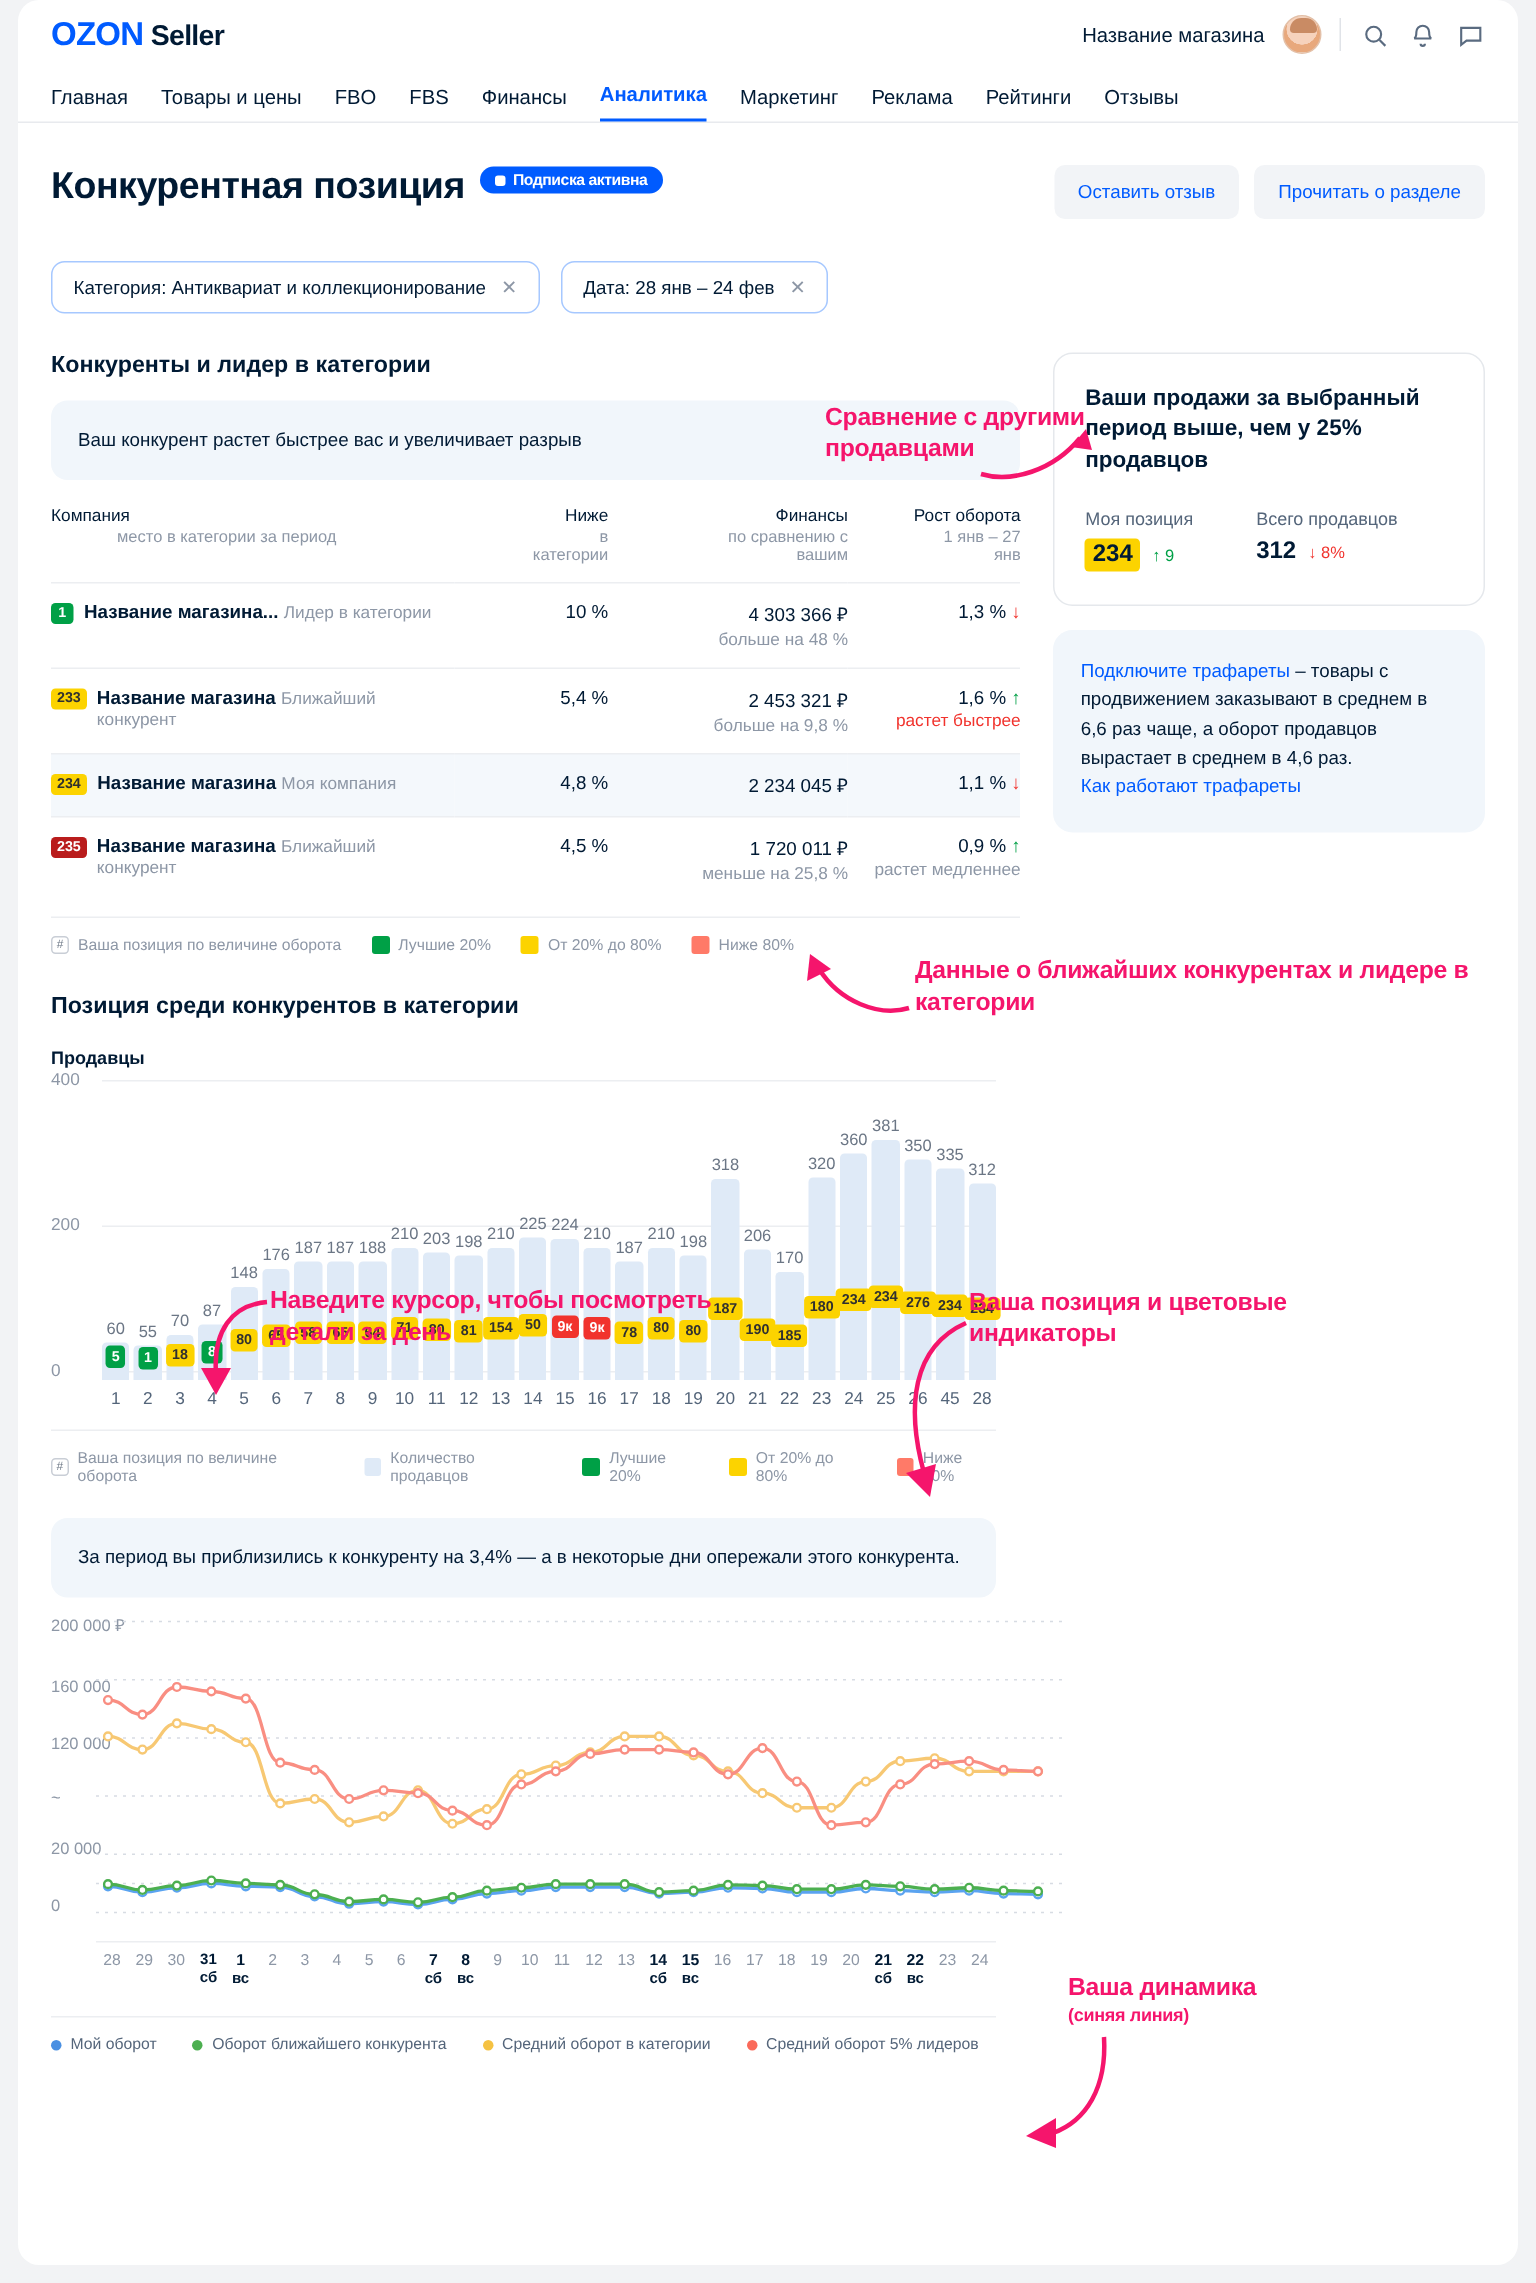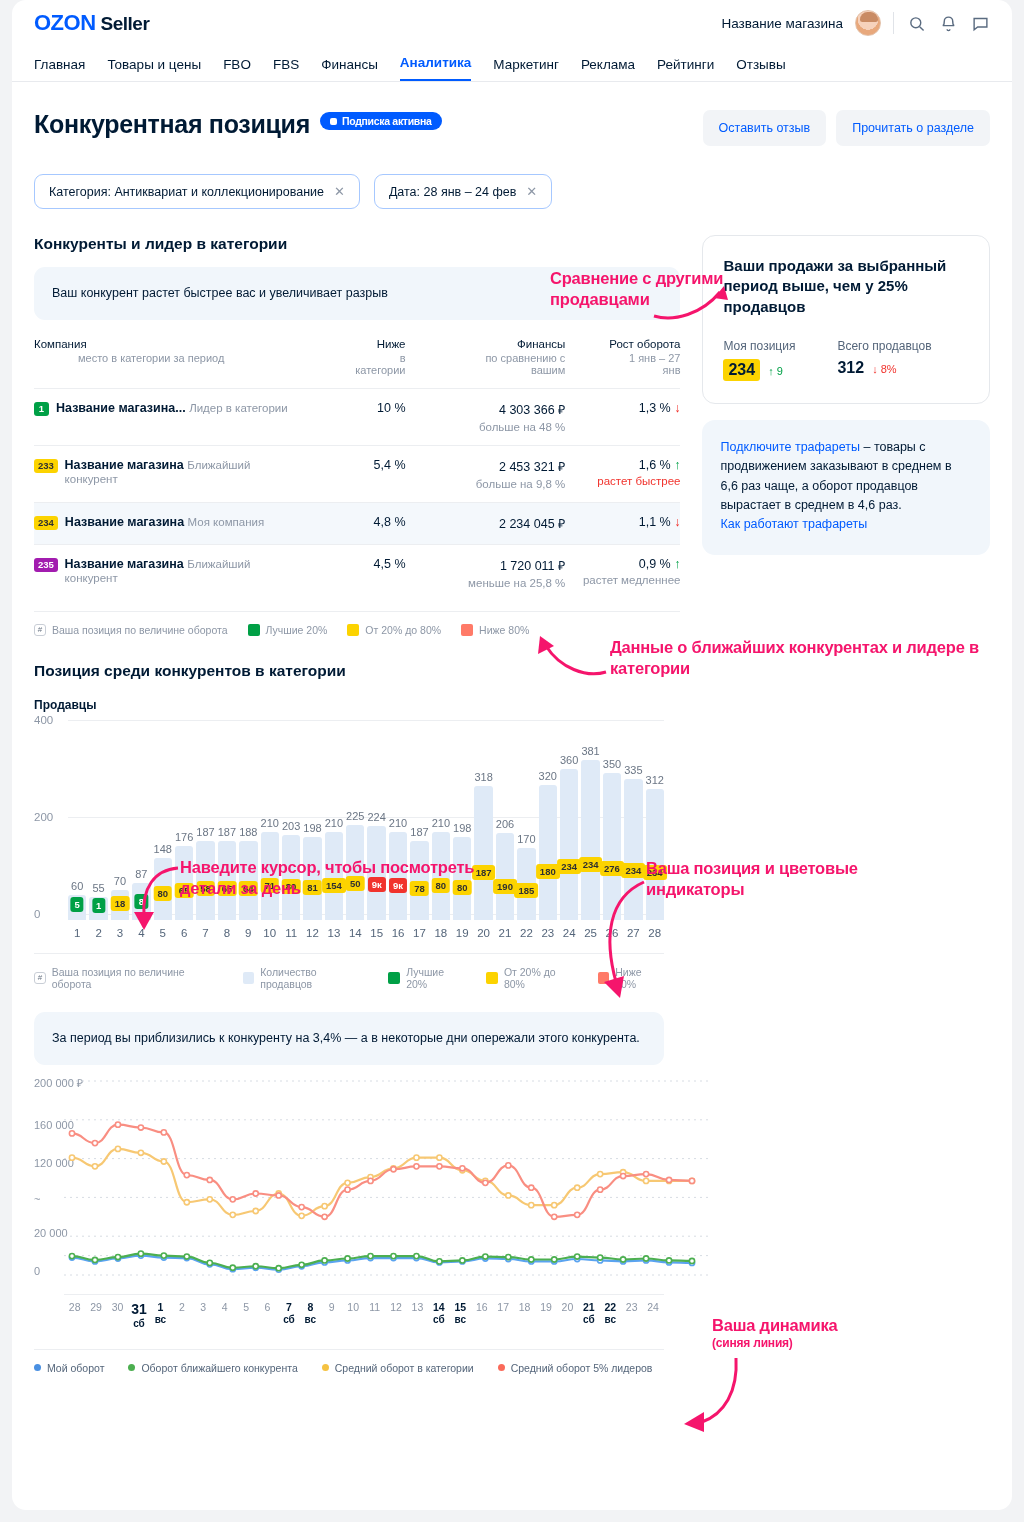--- a/index.html
+++ b/index.html
@@ -76,21 +76,21 @@
   th.l { text-align:left; }
   th .sub { display:block; color:#8d97a6; font-size:11px; margin-top:2px;padding-left:44px; }
   tbody tr { border-top:1px solid #eceef1; }
   tbody tr.mine { background:#f4f8fc; }
   td { padding:12px 0; font-size:12.5px; vertical-align:top; text-align:right; }
   td.l { text-align:left; }
   .cname { display:flex; align-items:flex-start; gap:7px; }
   .rank { font-size:9.5px; font-weight:700; color:#fff; border-radius:3px;
           padding:1.5px 4px; min-width:15px; text-align:center; margin-top:1px;}
   .rank.green{background:#00a046;} .rank.yellow{background:#fcd300;color:#30302f;}
-  .rank.red{background:#a21caf;}
+  .rank.red{background:#b91c1c;}
   .cn-main { font-size:12.5px; font-weight:600; }
   .cn-sub { font-size:11.5px; color:#8d97a6; margin-top:3px; }
   .sub-r { display:block; font-size:11.5px; color:#8d97a6; margin-top:3px; }
   .sub-r.red { color:#f1332d; }
   .up { color:#00a046; } .down { color:#f1332d; }
 
   .legend { display:flex; align-items:center; gap:20px; margin-top:10px;
             padding-top:12px; border-top:1px solid #eceef1; font-size:10.5px; color:#8d97a6;}
   .legend .it { display:flex; align-items:center; gap:6px; }
   .sw { width:12px; height:12px; border-radius:2px; }
@@ -543,21 +543,21 @@
         <div>17</div>
         <div>18</div>
         <div>19</div>
         <div>20</div>
         <div>21</div>
         <div>22</div>
         <div>23</div>
         <div>24</div>
         <div>25</div>
         <div>26</div>
-        <div>27</div>
+        <div>45</div>
         <div>28</div>
       </div>
     <div class="legend" style="margin-top:14px">
         <div class="it">
           <span class="sw hash">#</span>
           <span>Ваша позиция по величине оборота</span>
         </div>
         <div class="it">
           <span class="sw" style="background: rgb(223, 234, 247);"></span>
           <span>Количество продавцов</span>
@@ -717,21 +717,21 @@
         <div>
           <span style="display: block; font-size: 10.5px;">28</span>
         </div>
         <div>
           <span style="display: block; font-size: 10.5px;">29</span>
         </div>
         <div>
           <span style="display: block; font-size: 10.5px;">30</span>
         </div>
         <div class="we">
-          <span style="display: block; font-size: 14px;">31</span>
+          <span style="display: block; font-size: 10px;">31</span>
           <span>сб</span>
         </div>
         <div class="we">
           <span style="display: block; font-size: 10.5px;">1</span>
           <span>вс</span>
         </div>
         <div>
           <span style="display: block; font-size: 10.5px;">2</span>
         </div>
         <div>

